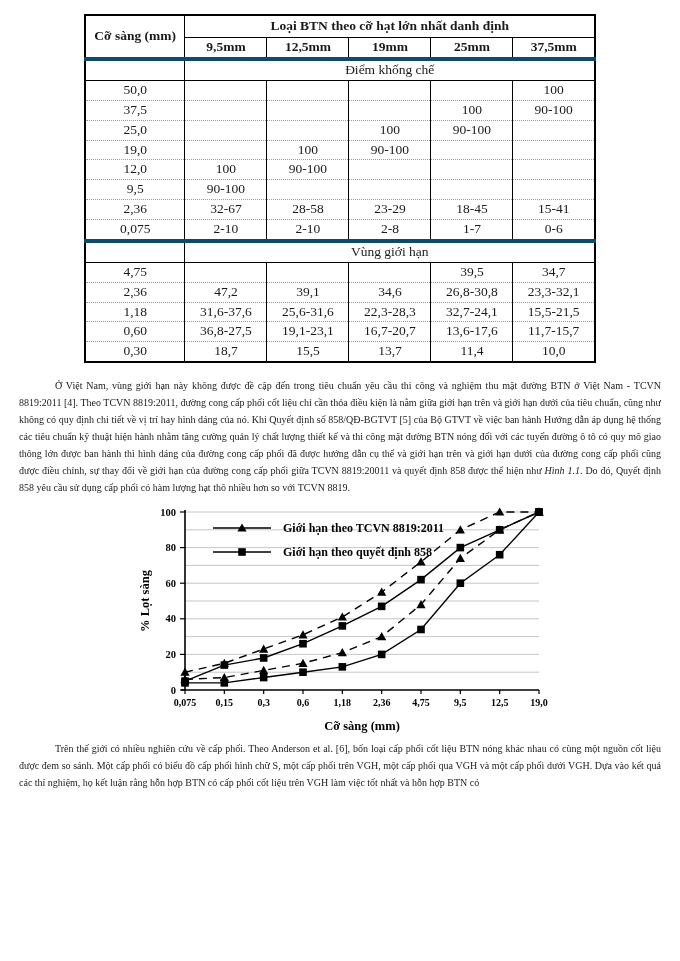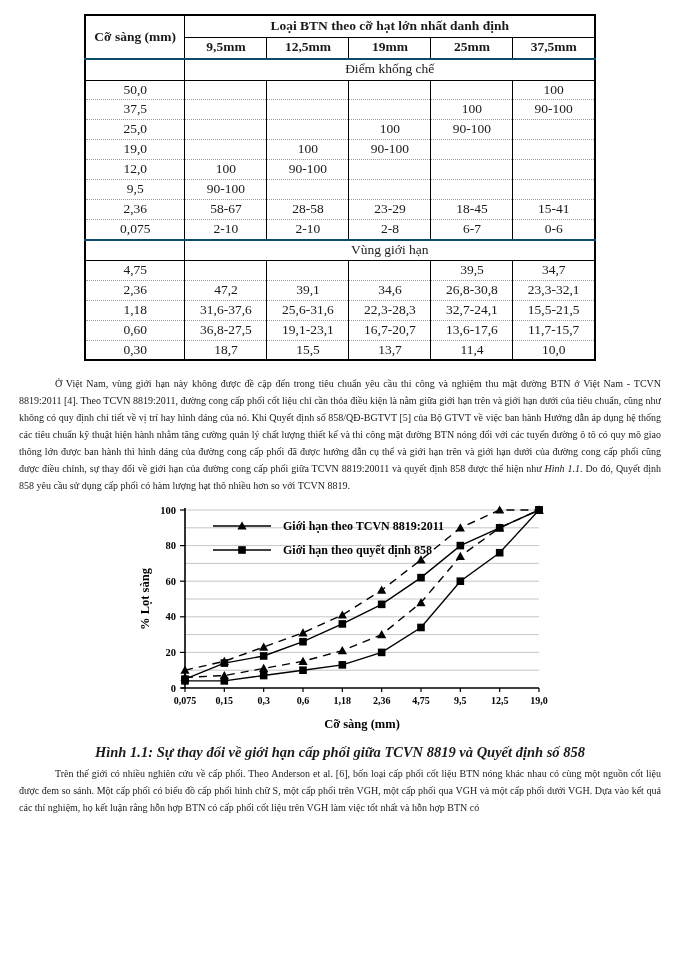--- a/index.html
+++ b/index.html
@@ -20,21 +20,21 @@
   table.grad th, table.grad td {
     text-align:center; vertical-align:middle; padding:1px 2px;
     border-left:1px solid #000; border-right:1px solid #000;
     height:19px; line-height:1.25;
   }
   table.grad thead th { border:1px solid #000; font-weight:bold; height:22px; }
   table.grad thead tr.sub th { font-weight:bold; }
   table.grad col.c0 { width:100px; }
   table.grad col.cn { width:82px; }
   table.grad td { border-top:1px dotted #9a9a9a; }
-  table.grad tr.section td { border-top:2px solid #0c4a6e; border-bottom:1px solid #000; height:21px; }
+  table.grad tr.section td { border-top:4px solid #0c4a6e; border-bottom:1px solid #000; height:21px; }
 
   
   p.body-para {
     font-size:10px; line-height:17px; text-align:justify;
     text-indent:36px; margin-bottom:2px;
   }
   p.caption {
     text-align:center; font-weight:bold; font-style:italic;
     font-size:14.5px; margin:6px 0 4px 0;
   }
@@ -118,32 +118,32 @@
         <tr>
           <td>9,5</td>
           <td>90-100</td>
           <td></td>
           <td></td>
           <td></td>
           <td></td>
         </tr>
         <tr>
           <td>2,36</td>
-          <td>58-67</td>
+          <td>32-67</td>
           <td>28-58</td>
           <td>23-29</td>
           <td>18-45</td>
           <td>15-41</td>
         </tr>
         <tr>
           <td>0,075</td>
           <td>2-10</td>
           <td>2-10</td>
           <td>2-8</td>
-          <td>6-7</td>
+          <td>1-7</td>
           <td>0-6</td>
         </tr>
         <tr class="section">
           <td></td>
           <td colspan="5">Vùng giới hạn</td>
         </tr>
         <tr>
           <td>4,75</td>
           <td></td>
           <td></td>
@@ -282,17 +282,16 @@
         <rect x="398.2" y="10.2" width="7.6" height="7.6" fill="#000"></rect>
         <line x1="76" y1="30" x2="134" y2="30" stroke="#000" stroke-width="1.4"></line>
         <polygon points="105,25.4 100.4,33.6 109.6,33.6" fill="#000"></polygon>
         <text x="146" y="34" font-size="12" font-weight="bold">Giới hạn theo TCVN 8819:2011</text>
         <line x1="76" y1="54" x2="134" y2="54" stroke="#000" stroke-width="1.4"></line>
         <rect x="101.2" y="50.2" width="7.6" height="7.6" fill="#000"></rect>
         <text x="146" y="58" font-size="12" font-weight="bold">Giới hạn theo quyết định 858</text>
       </svg>
   </div>
 
-  <p class="caption">Hình 1.1: Sự thay đổi về giới hạn cấp phối giữa TCVN 8819 và Quyết định số 858</p>
 
   <p class="body-para">Trên thế giới có nhiều nghiên cứu về cấp phối. Theo Anderson et al. [6], bốn loại cấp phối cốt liệu BTN nóng khác nhau có cùng một nguồn cốt liệu được đem so sánh. Một cấp phối có biểu đồ cấp phối hình chữ S, một cấp phối trên VGH, một cấp phối qua VGH và một cấp phối dưới VGH. Dựa vào kết quả các thí nghiệm, họ kết luận rằng hỗn hợp BTN có cấp phối cốt liệu trên VGH làm việc tốt nhất và hỗn hợp BTN có</p>
 
 </div>
 
 </body></html>

